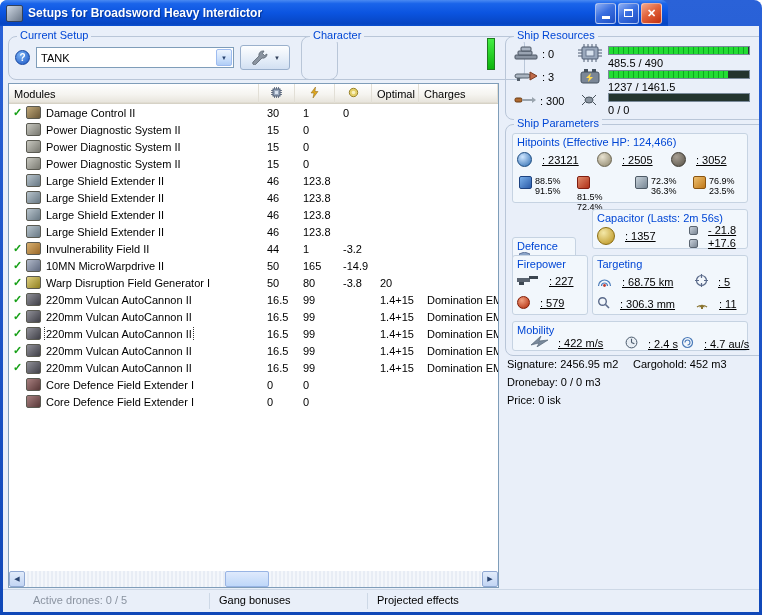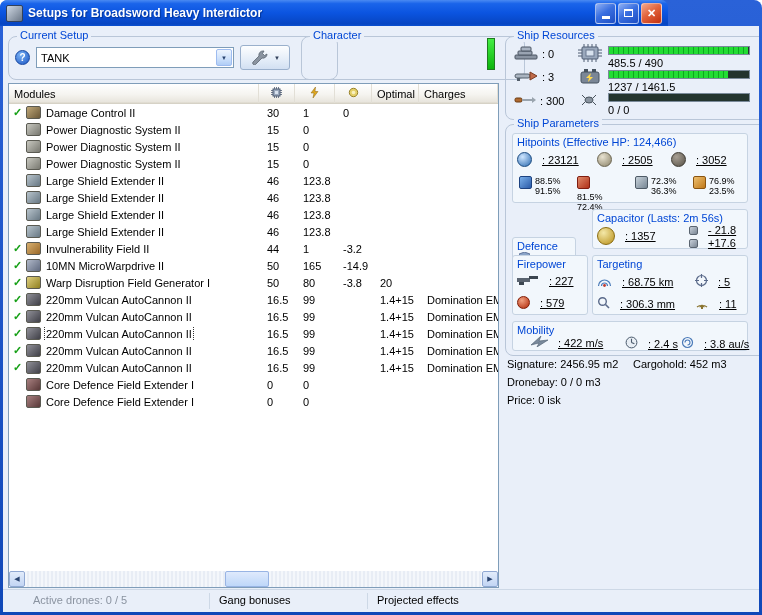--- a/index.html
+++ b/index.html
@@ -600,21 +600,21 @@
                 <circle cx="6.5" cy="6.5" r="5.4" fill="#e8eef4" stroke="#4a5a6c"></circle>
                 <path d="M6.5 6.5 L6.5 2.8 M6.5 6.5 L9.4 7.8" stroke="#4a5a6c" stroke-width="1.1" fill="none"></path>
               </svg></span>
           <span>: 2.4 s</span>
         </div>
         <div class="pval" style="left:168px; top:14px;">
           <span class="cssico"><svg width="13" height="13" viewBox="0 0 13 13">
                 <circle cx="6.5" cy="6.5" r="5" fill="none" stroke="#4a7ab8" stroke-width="1.2"></circle>
                 <path d="M6.5 6.5 m-2.5 0 a2.5 2.5 0 1 1 2.5 2.5" fill="none" stroke="#4a7ab8" stroke-width="1.1"></path>
               </svg></span>
-          <span>: 3.8 au/s</span>
+          <span>: 4.7 au/s</span>
         </div>
       </div>
     </div>
 
     <div class="ptext" style="left:504px; top:332px;">Signature: 2456.95 m2</div>
     <div class="ptext" style="left:630px; top:332px;">Cargohold: 452 m3</div>
     <div class="ptext" style="left:504px; top:350px;">Dronebay: 0 / 0 m3</div>
     <div class="ptext" style="left:504px; top:368px;">Price: 0 isk</div>
 
     <div class="statusbar">

